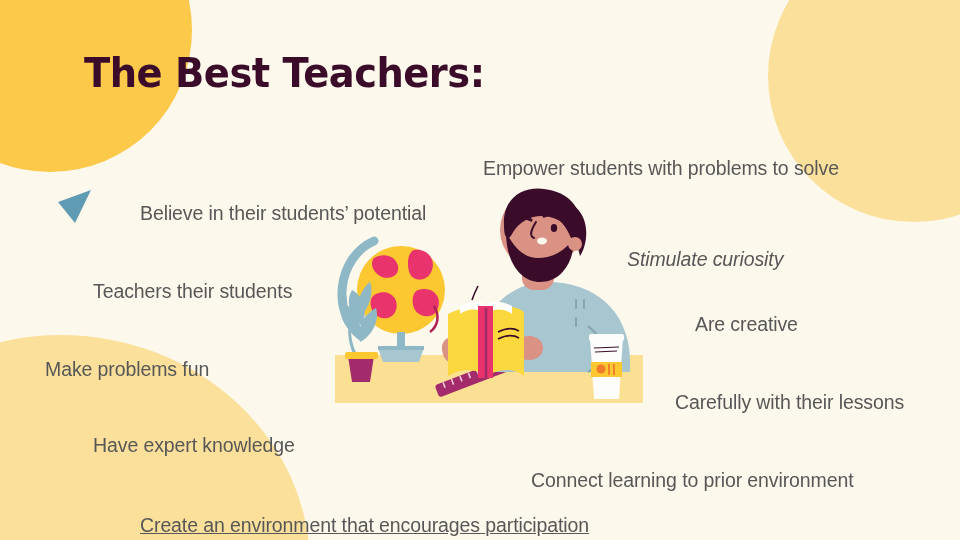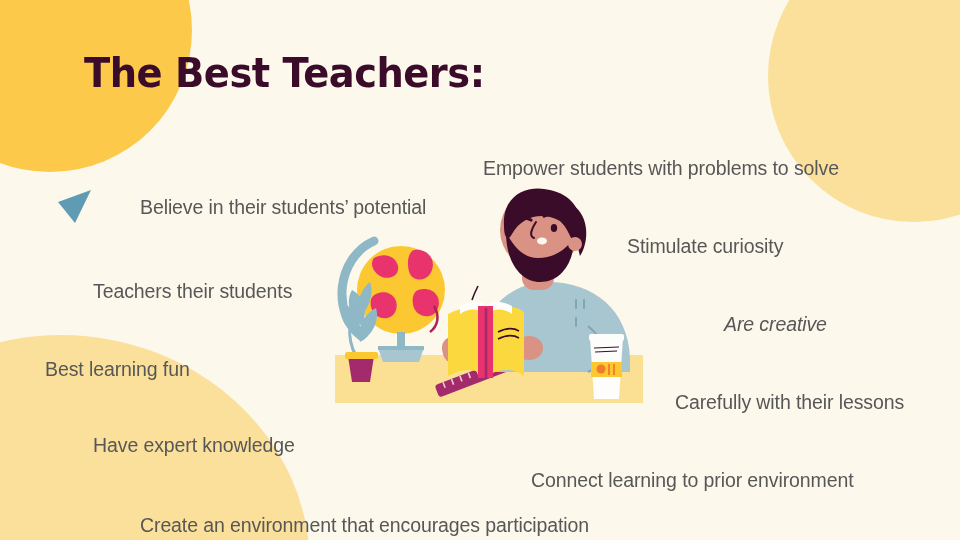--- a/index.html
+++ b/index.html
@@ -176,24 +176,24 @@
         <circle cx="275" cy="183" r="4.5" fill="#f07c2a"></circle>
         <path d="M283 178 L283 189 M288 178 L288 189" stroke="#f07c2a" stroke-width="1.8"></path>
         <path d="M268 162 L293 161" stroke="#3b0c2a" stroke-width="1.2"></path>
         <path d="M269 166 L291 165" stroke="#3b0c2a" stroke-width="1.2"></path>
       </g>
     </svg>
   </div>
 
   <div id="phrase-list">
       <div class="phrase" style="left: 483px; top: 121px;">Empower students with problems to solve</div>
-      <div class="phrase" style="left: 140px; top: 160px; text-align: right;">Believe in their students’ potential</div>
-      <div class="phrase" style="left: 627px; top: 199px;">Stimulate curiosity</div>
+      <div class="phrase" style="left: 140px; top: 166px; text-align: right;">Believe in their students’ potential</div>
+      <div class="phrase" style="left: 627px; top: 212px; font-style: italic;">Stimulate curiosity</div>
       <div class="phrase" style="left: 93px; top: 244px;">Teachers their students</div>
-      <div class="phrase" style="left: 724px; top: 277px; font-style: italic;">Are creative</div>
-      <div class="phrase" style="left: 45px; top: 322px;">Best learning fun</div>
+      <div class="phrase" style="left: 695px; top: 277px;">Are creative</div>
+      <div class="phrase" style="left: 45px; top: 322px;">Make problems fun</div>
       <div class="phrase" style="left: 675px; top: 355px;">Carefully with their lessons</div>
       <div class="phrase" style="left: 93px; top: 398px;">Have expert knowledge</div>
       <div class="phrase" style="left: 531px; top: 433px;">Connect learning to prior environment</div>
-      <div class="phrase" style="left: 140px; top: 478px;">Create an environment that encourages participation</div>
+      <div class="phrase" style="left: 140px; top: 478px; text-decoration: underline;">Create an environment that encourages participation</div>
     </div>
 
 </div>
 
 </body></html>

